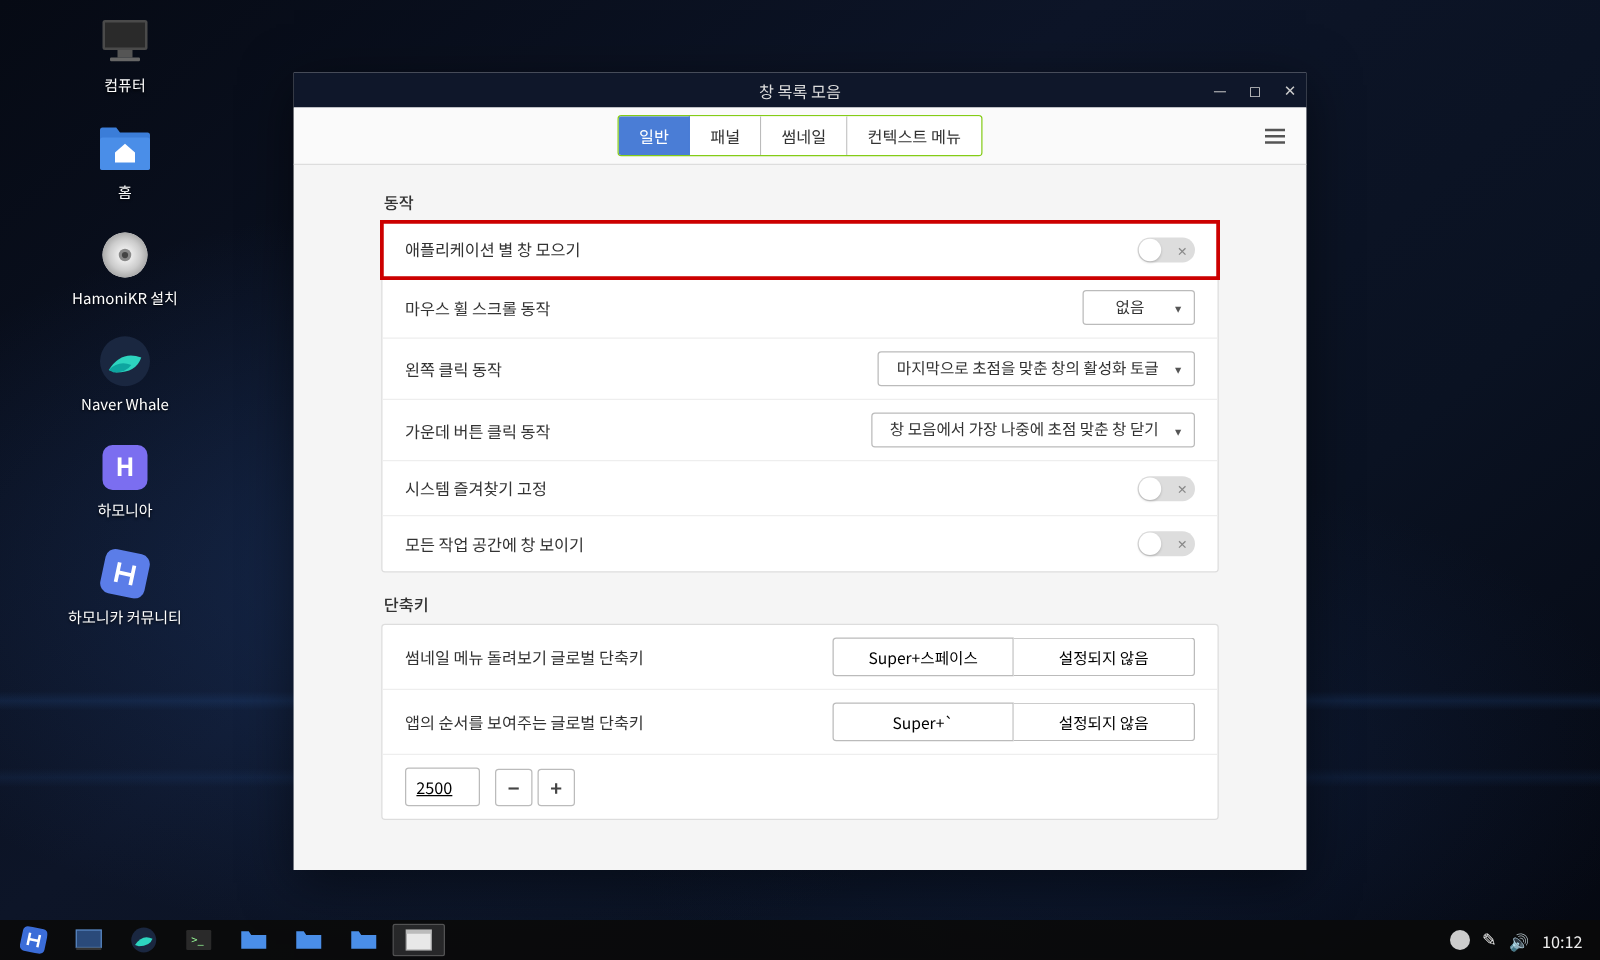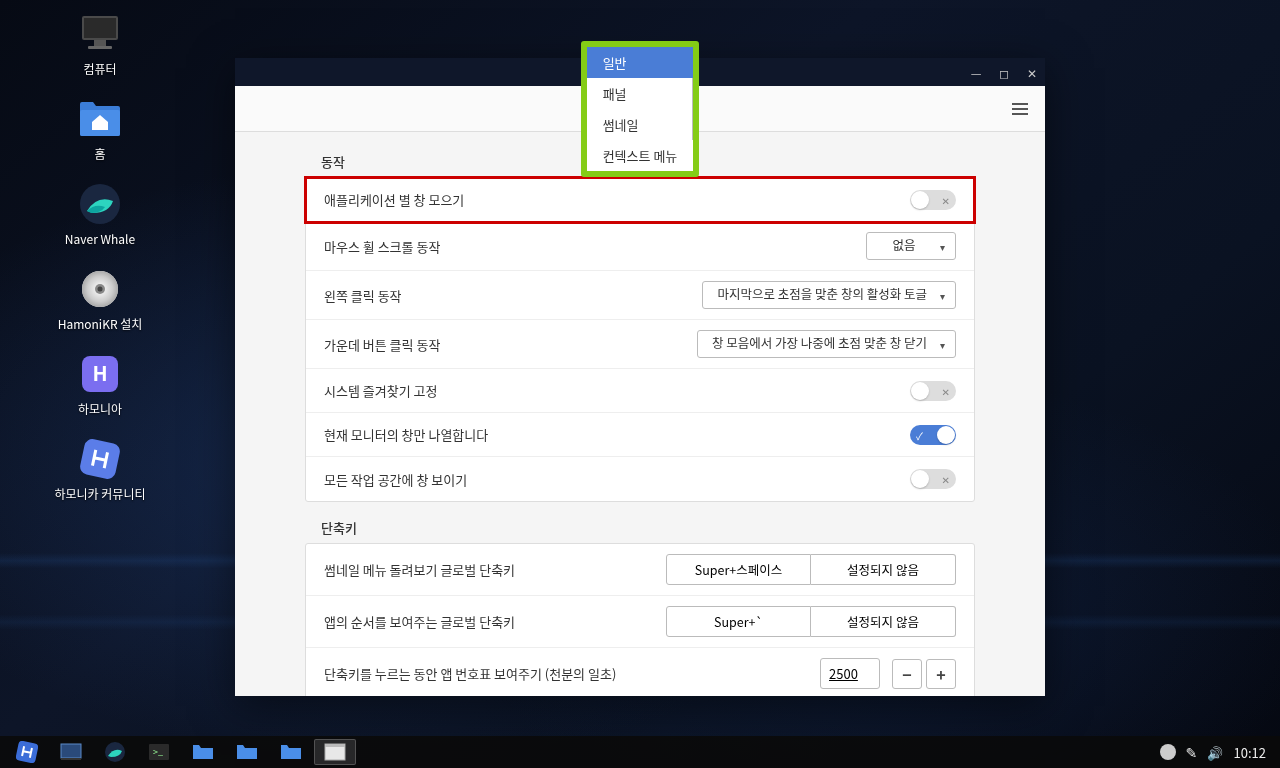--- a/index.html
+++ b/index.html
@@ -26,29 +26,29 @@
 .window {
   position: absolute; left: 235px; top: 58px; width: 810px; height: 638px;
   background: #f5f5f5; box-shadow: 0 10px 40px rgba(0,0,0,0.5);
   display:flex; flex-direction:column;
 }
 .titlebar { height: 28px; background: #0f172a; color: #ddd; display:flex; align-items:center; justify-content:center; position:relative; font-size:13px;}
 .win-controls { position:absolute; right:6px; top:0; height:28px; display:flex; align-items:center; gap:14px; color:#ccc;}
 .win-controls span { cursor:pointer; font-size:12px; display:inline-flex; width:14px; justify-content:center;}
 
 .toolbar { height:46px; background:#fafafa; border-bottom:1px solid #ddd; display:flex; align-items:center; justify-content:center; position:relative;}
-.tabgroup { display:flex; border:6px solid #84cc16; border-radius:3px; overflow:hidden;flex-direction:column;}
+.tabgroup { display:flex; border:1px solid #84cc16; border-radius:3px; overflow:hidden;}
 .tabgroup .tab { padding:6px 16px; font-size:13px; background:#fff; border-right:1px solid #bbb; cursor:pointer; color:#333;}
 .tabgroup .tab:last-child{border-right:none;}
 .tabgroup .tab.active { background:#4a7dd6; color:#fff; border-color:#4a7dd6;}
 .menu-btn { position:absolute; right:14px; top:12px; width:22px; height:22px; display:flex; flex-direction:column; justify-content:center; gap:3px; cursor:pointer;}
 .menu-btn span{height:2px; background:#555; width:16px; margin:0 auto;}
 
 .content { flex:1; overflow:auto; padding: 14px 70px 20px 70px; background:#f5f5f5;}
-.section-label { font-size:13px; color:#333; margin: 6px 0 6px 16px; font-weight:500;}
+.section-label { font-size:13px; color:#333; margin: 6px 0 6px 2px; font-weight:500;}
 .panel { background:#fff; border:1px solid #ddd; border-radius:3px;}
 .row { display:flex; align-items:center; justify-content:space-between; padding: 10px 18px; border-bottom:1px solid #eee; min-height:44px;}
 .row:last-child{border-bottom:none;}
 .row .label { font-size:13px; color:#333;}
 .highlight { outline: 3px solid #c00; outline-offset:-1px;}
 
 .dropdown { border:1px solid #bbb; border-radius:3px; background:#fff; padding:2px 28px 5px 14px; font-size:12.5px; color:#333; position:relative; min-width:90px; text-align:center; cursor:pointer;}
 .dropdown::after{content:"▾"; position:absolute; right:10px; top:50%; transform:translateY(-50%); color:#555; font-size:10px;}
 .dropdown.wide{min-width:230px;}
 
@@ -93,30 +93,20 @@
   </div>
   <div class="di">
     <div class="ic">
       <svg width="44" height="38" viewBox="0 0 44 38">
           <path d="M2 10 L2 34 Q2 36 4 36 L40 36 Q42 36 42 34 L42 8 Q42 6 40 6 L18 6 L15 2 L4 2 Q2 2 2 4 Z" fill="#3b7dd8"></path>
           <rect x="2" y="10" width="40" height="26" rx="2" fill="#4a8ee8"></rect>
           <path d="M22 15 L30 22 L30 30 L14 30 L14 22 Z" fill="#fff"></path>
         </svg>
     </div>
     <div class="lb">홈</div>
-  </div>
-  <div class="di">
-    <div class="ic">
-      <svg width="42" height="42" viewBox="0 0 42 42">
-          <circle cx="21" cy="21" r="20" fill="#1a2740"></circle>
-          <path d="M8 28 Q18 12 34 18 Q30 30 14 30 Z" fill="#2dd4bf"></path>
-          <path d="M8 28 Q16 20 26 24 Q22 30 12 30 Z" fill="#0ea5a0"></path>
-        </svg>
-    </div>
-    <div class="lb">Naver Whale</div>
   </div>
   <div class="di">
     <div class="ic">
       <svg width="40" height="40" viewBox="0 0 40 40">
           <circle cx="20" cy="20" r="18" fill="#e8e8e8"></circle>
           <circle cx="20" cy="20" r="18" fill="url(#g1)"></circle>
           <defs>
             <radialGradient id="g1">
               <stop offset="0%" stop-color="#fff"></stop>
               <stop offset="70%" stop-color="#ccc"></stop>
@@ -124,20 +114,30 @@
             </radialGradient>
           </defs>
           <circle cx="20" cy="20" r="5" fill="#888"></circle>
           <circle cx="20" cy="20" r="2.5" fill="#444"></circle>
         </svg>
     </div>
     <div class="lb">HamoniKR 설치</div>
   </div>
   <div class="di">
     <div class="ic">
+      <svg width="42" height="42" viewBox="0 0 42 42">
+          <circle cx="21" cy="21" r="20" fill="#1a2740"></circle>
+          <path d="M8 28 Q18 12 34 18 Q30 30 14 30 Z" fill="#2dd4bf"></path>
+          <path d="M8 28 Q16 20 26 24 Q22 30 12 30 Z" fill="#0ea5a0"></path>
+        </svg>
+    </div>
+    <div class="lb">Naver Whale</div>
+  </div>
+  <div class="di">
+    <div class="ic">
       <svg width="40" height="40" viewBox="0 0 40 40">
           <rect x="2" y="2" width="36" height="36" rx="8" fill="#7b6ef0"></rect>
           <text x="20" y="27" text-anchor="middle" fill="#fff" font-size="20" font-weight="bold">H</text>
         </svg>
     </div>
     <div class="lb">하모니아</div>
   </div>
   <div class="di">
     <div class="ic">
       <svg width="40" height="40" viewBox="0 0 40 40">
@@ -201,27 +201,20 @@
       </div>
 
       <div class="row">
         <div class="label">시스템 즐겨찾기 고정</div>
         <div class="toggle">
             <div class="knob"></div>
             <span class="x">✕</span>
           </div>
       </div>
 
-      <div class="row">
-        <div class="label">현재 모니터의 창만 나열합니다</div>
-        <div class="toggle on">
-            <span class="chk">✓</span>
-            <div class="knob"></div>
-          </div>
-      </div>
 
       <div class="row">
         <div class="label">모든 작업 공간에 창 보이기</div>
         <div class="toggle">
             <div class="knob"></div>
             <span class="x">✕</span>
           </div>
       </div>
     </div>
 
@@ -238,21 +231,20 @@
 
       <div class="row">
         <div class="label">앱의 순서를 보여주는 글로벌 단축키</div>
         <div class="keyrow-ctrl">
           <div class="keybox">Super+`</div>
           <div class="keybox">설정되지 않음</div>
         </div>
       </div>
 
       <div class="row">
-        <div class="label">단축키를 누르는 동안 앱 번호표 보여주기 (천분의 일초)</div>
         <div class="spinner">
           <input value="2500" style="">
           <div class="btn">−</div>
           <div class="btn">+</div>
         </div>
       </div>
     </div>
   </div>
 </div>
 

